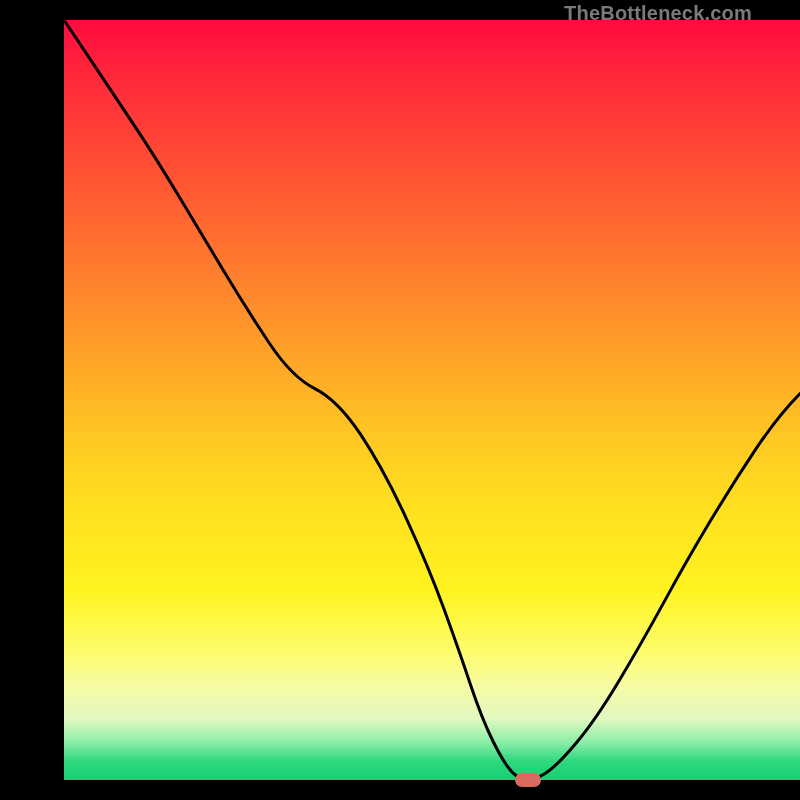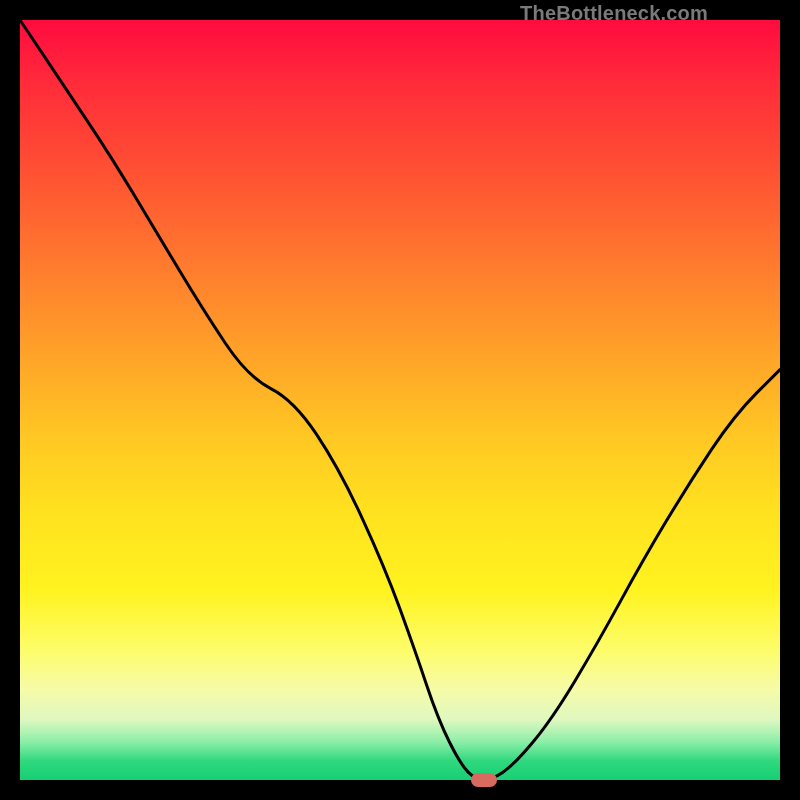--- a/index.html
+++ b/index.html
@@ -8,20 +8,21 @@
     width: 800px;
     height: 800px;
     background: #000;
     overflow: hidden;
   }
   .frame {
     position: relative;
     width: 716px;
     height: 800px;
     background: #000;
+    margin-left: 44px;
   }
   .plot-area {
     position: absolute;
     left: 20px;
     top: 20px;
     width: 760px;
     height: 760px;
     background: linear-gradient(to bottom,
       #ff0b3f 0%,
       #ff2a3a 8%,

